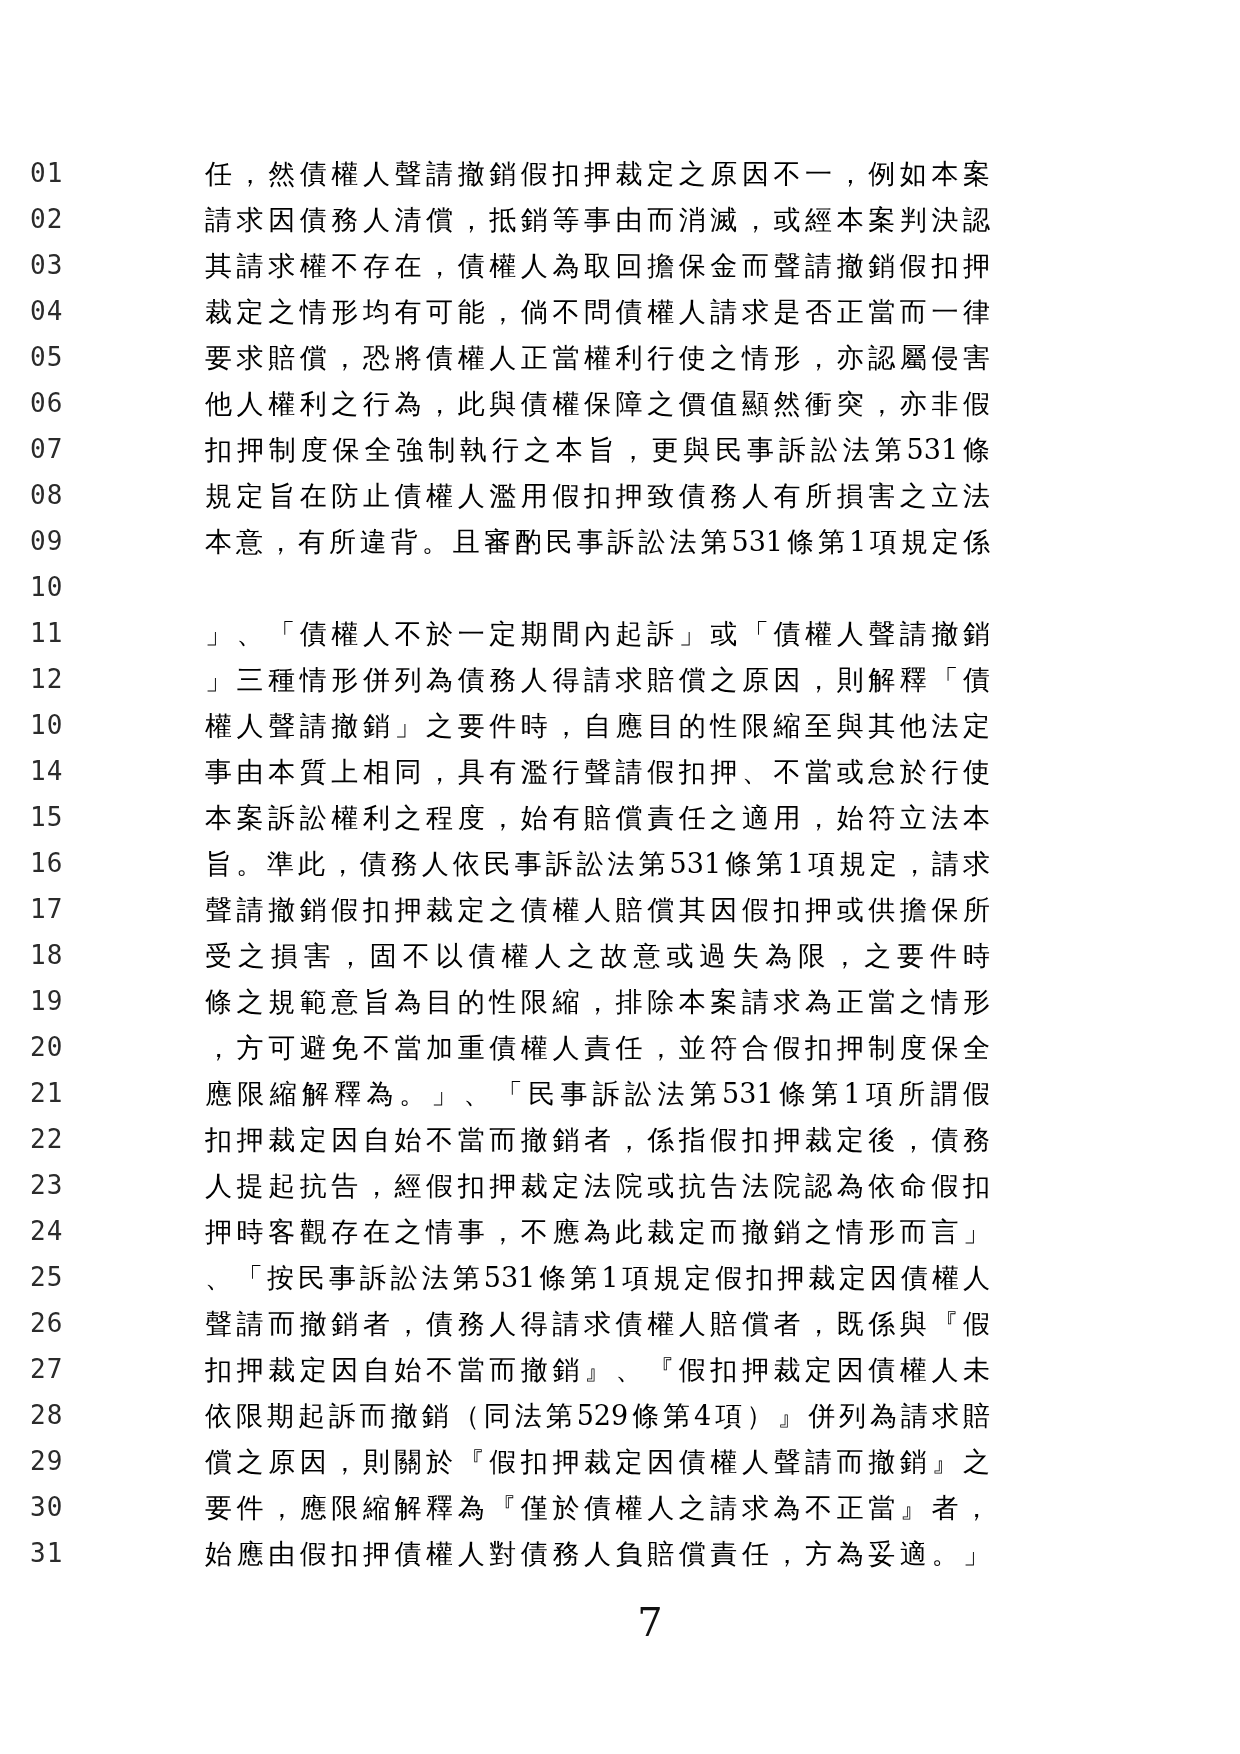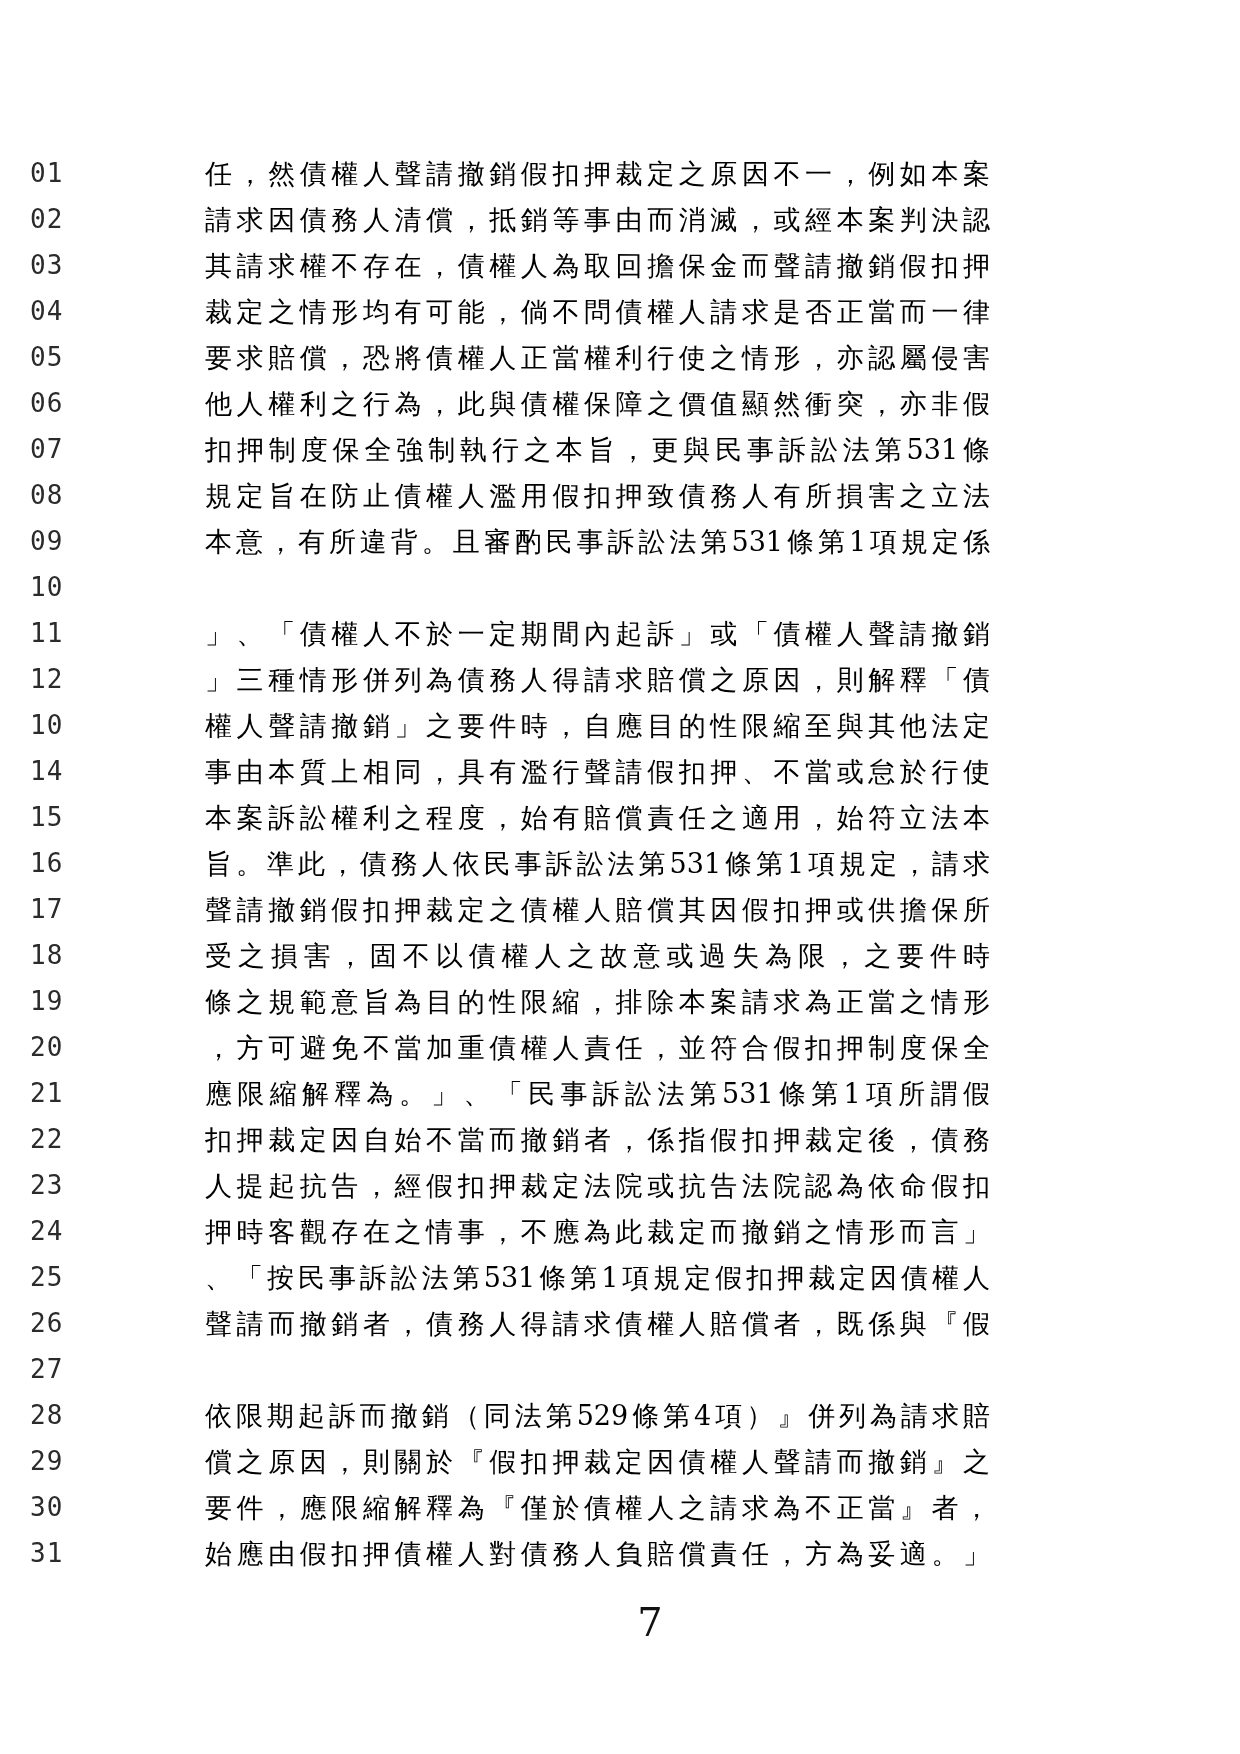--- a/index.html
+++ b/index.html
@@ -164,20 +164,21 @@
       <div class="line-row">
         <span class="line-no">25</span>
         <span class="line-text">、「按民事訴訟法第531條第1項規定假扣押裁定因債權人</span>
       </div>
       <div class="line-row">
         <span class="line-no">26</span>
         <span class="line-text">聲請而撤銷者，債務人得請求債權人賠償者，既係與『假</span>
       </div>
       <div class="line-row">
         <span class="line-no">27</span>
+        <span class="line-text">扣押裁定因自始不當而撤銷』、『假扣押裁定因債權人未</span>
       </div>
       <div class="line-row">
         <span class="line-no">28</span>
         <span class="line-text">依限期起訴而撤銷（同法第529條第4項）』併列為請求賠</span>
       </div>
       <div class="line-row">
         <span class="line-no">29</span>
         <span class="line-text">償之原因，則關於『假扣押裁定因債權人聲請而撤銷』之</span>
       </div>
       <div class="line-row">

